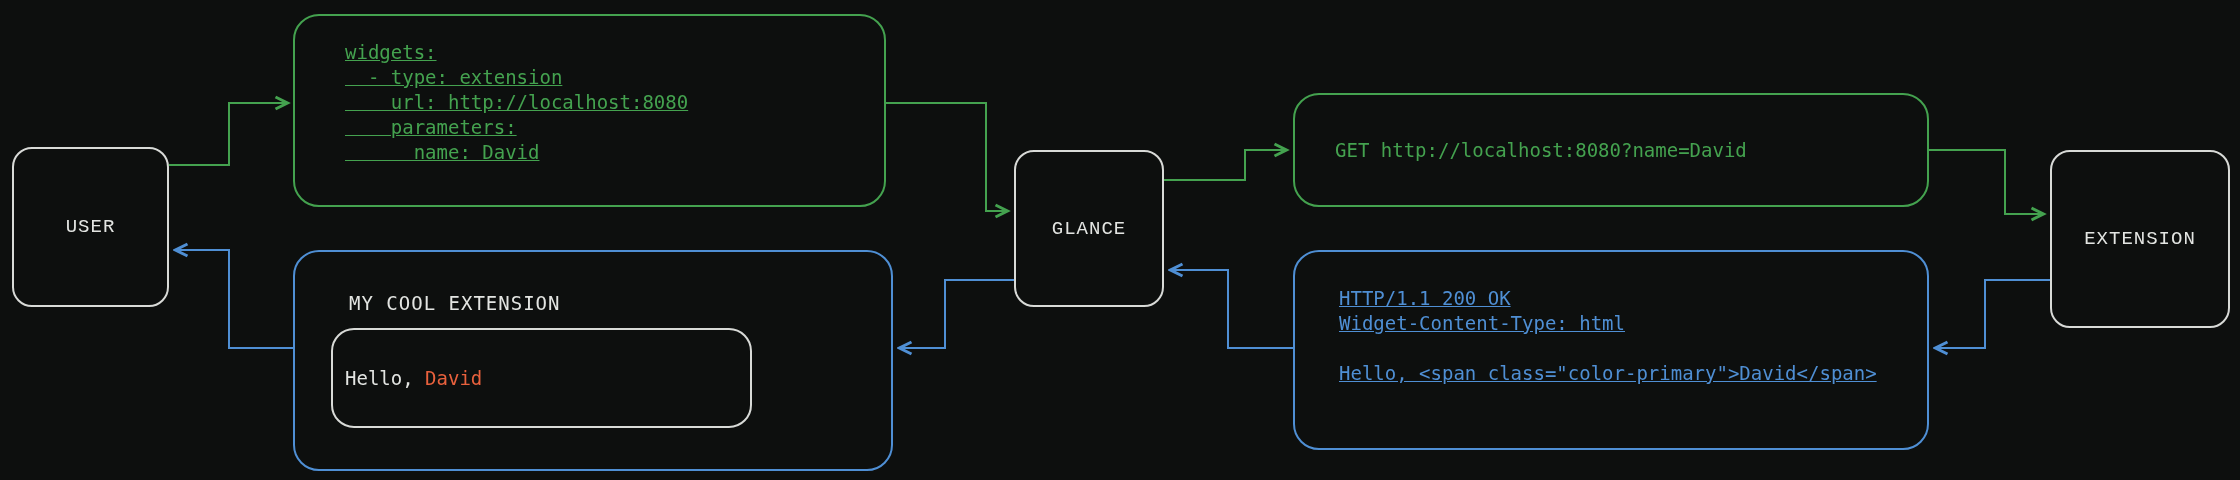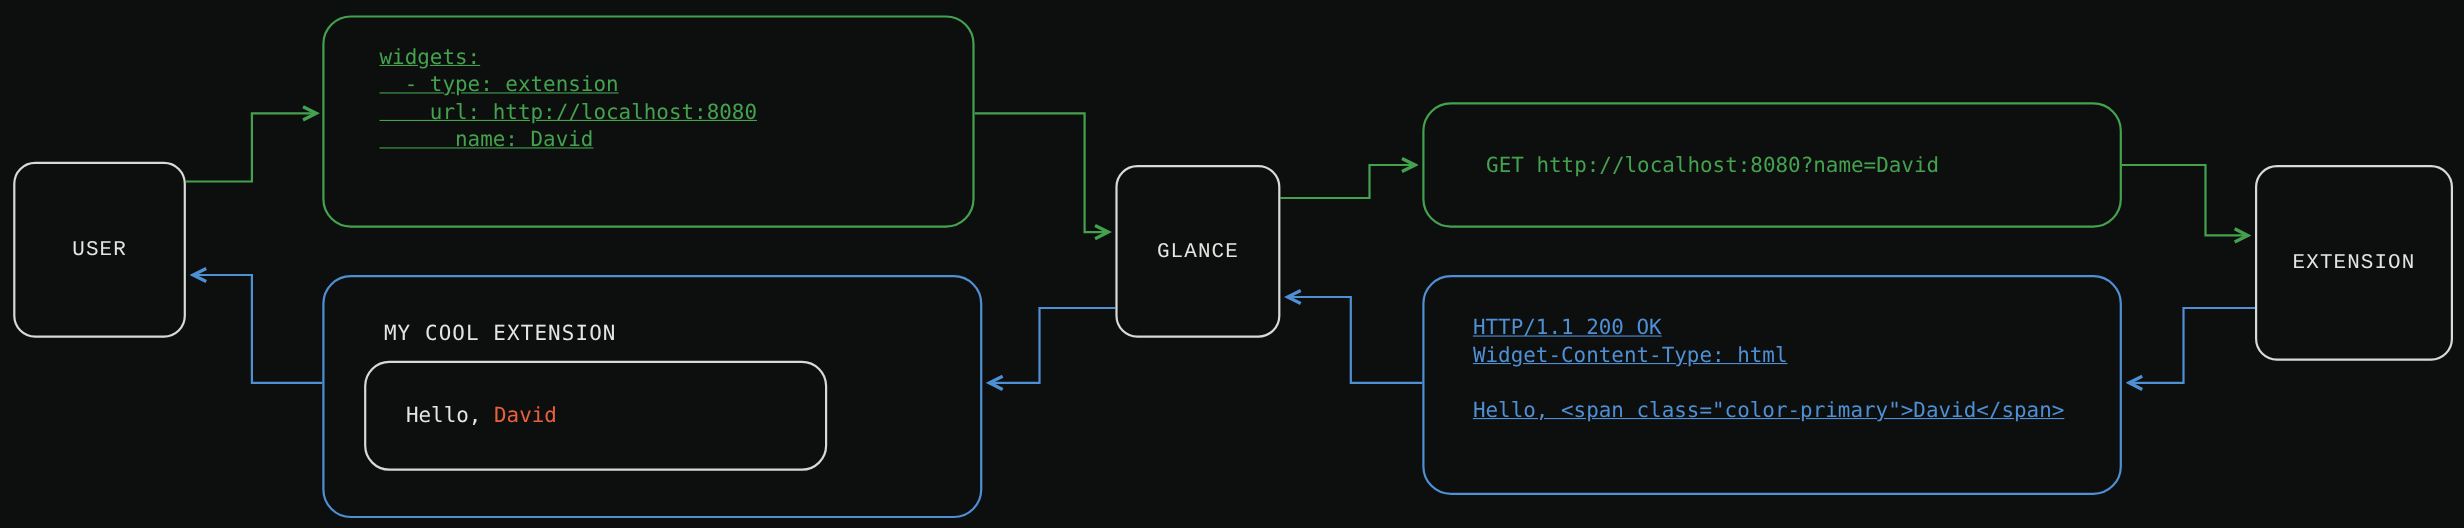--- a/index.html
+++ b/index.html
@@ -38,21 +38,21 @@
   .msg-box {
     position: absolute;
     border: 2px solid;
     border-radius: 26px;
     background: var(--background, #0d0f0e);
   }
   .msg-box.green-border { border-color: var(--green, #44a24f); }
   .msg-box.blue-border { border-color: var(--blue, #4f8fd4); }
 
   #config-box { left: 293px; top: 14px; width: 593px; height: 193px; padding: 24px 0 0 50px; }
-  #request-box { left: 1293px; top: 93px; width: 636px; height: 114px; display: flex; align-items: center; padding-left: 56px; }
+  #request-box { left: 1293px; top: 93px; width: 636px; height: 114px; display: flex; align-items: center; padding-left: 40px; }
   #response-box { left: 1293px; top: 250px; width: 636px; height: 200px; padding: 34px 0 0 44px; }
   #widget-box { left: 293px; top: 250px; width: 600px; height: 221px; }
 
   .code-line {
     height: 25px;
     line-height: 25px;
     white-space: pre;
     font-size: 19px;
     text-decoration: underline;
   }
@@ -75,21 +75,21 @@
   #widget-inner-box {
     position: absolute;
     left: 36px;
     top: 76px;
     width: 421px;
     height: 100px;
     border: 2px solid var(--node_border, #d8dad7);
     border-radius: 23px;
     display: flex;
     align-items: center;
-    padding-left: 36px;
+    padding-left: 12px;
     font-size: 19px;
     white-space: pre;
   }
 </style>
 </head>
 <body>
 
 <div class="canvas">
 
   <svg class="arrows" width="2240" height="480" viewBox="0 0 2240 480">
@@ -121,20 +121,21 @@
 
   <div class="node" id="extension-node">
     <span>EXTENSION</span>
   </div>
 
   <div class="msg-box green-border" id="config-box">
     <div class="green-text">
       <div class="code-line">widgets:</div>
       <div class="code-line">  - type: extension</div>
       <div class="code-line">    url: http://localhost:8080</div>
+      <div class="code-line">    parameters:</div>
       <div class="code-line">      name: David</div>
     </div>
   </div>
 
   <div class="msg-box green-border" id="request-box">
     <div class="green-text" id="request-line">GET http://localhost:8080?name=David</div>
   </div>
 
   <div class="msg-box blue-border" id="response-box">
     <div class="blue-text">

